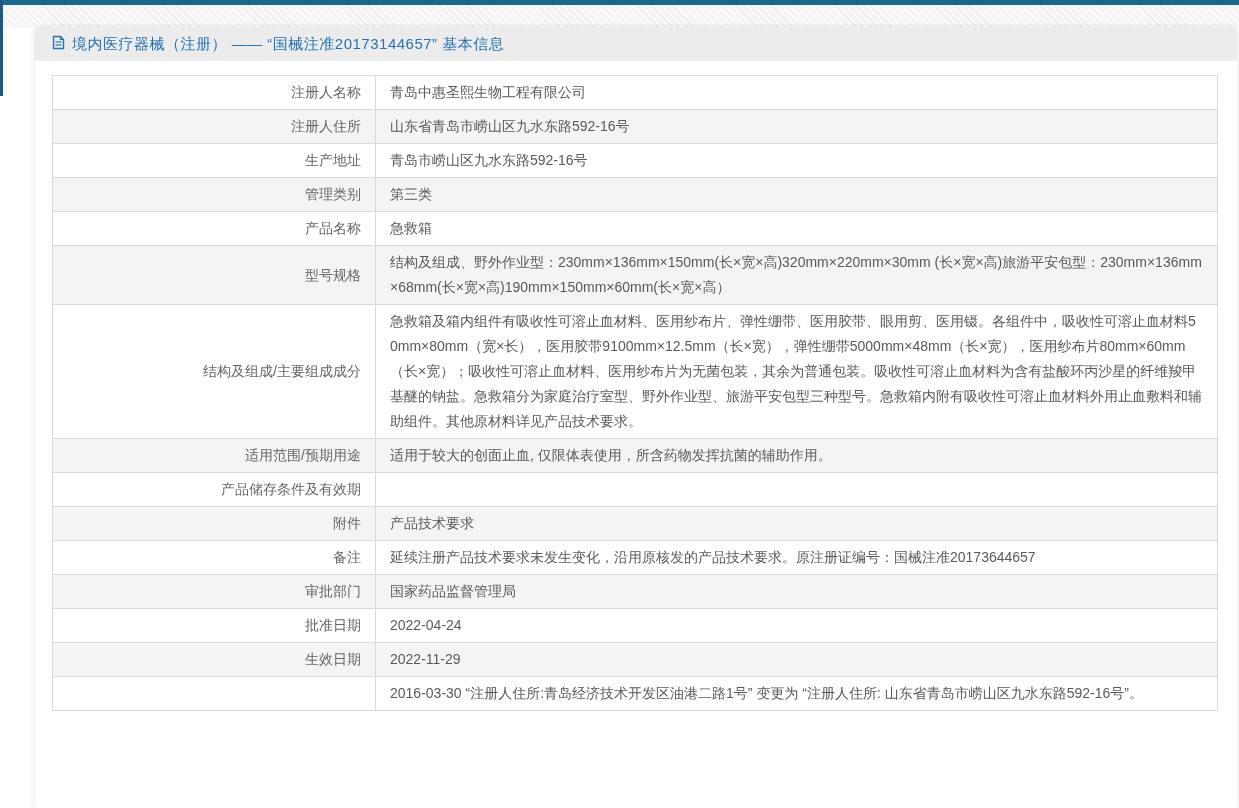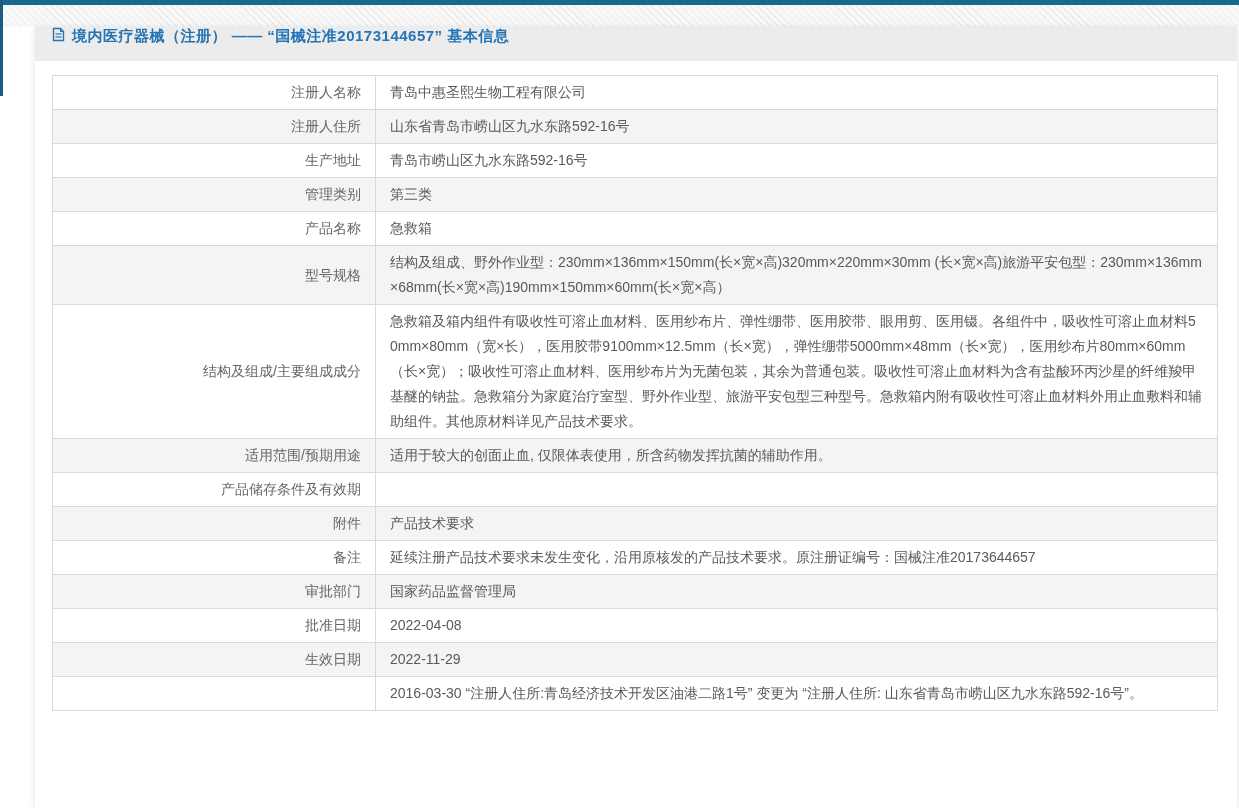--- a/index.html
+++ b/index.html
@@ -25,21 +25,21 @@
   .left-edge-accent{
     position:absolute;left:0;top:0;width:3px;height:96px;background:#1c5a84;
   }
   .container{
     margin-left:35px;width:1202px;background:#ffffff;
     box-shadow:0 1px 6px rgba(0,0,0,0.12);
     min-height:781px;
   }
   .title-bar{
     height:34px;background:var(--title-bar-bg);
-    display:flex;gap:7px;padding-left:17px;font-weight:bold;
+    display:flex;align-items:center;gap:7px;padding-left:17px;
   }
   .page-title{color:var(--title-text);font-size:15px;letter-spacing:0.5px;}
   .doc-icon{display:inline-block;flex:0 0 auto;}
   .content{padding:14px 19px 20px 17px;}
   table.reg-table{
     border-collapse:collapse;width:100%;table-layout:fixed;
     border:1px solid var(--border);
   }
   table.reg-table td{
     border:1px solid var(--border);
@@ -119,21 +119,21 @@
           <tr>
             <td class="label-cell">备注</td>
             <td class="value-cell">延续注册产品技术要求未发生变化，沿用原核发的产品技术要求。原注册证编号：国械注准20173644657</td>
           </tr>
           <tr>
             <td class="label-cell">审批部门</td>
             <td class="value-cell">国家药品监督管理局</td>
           </tr>
           <tr>
             <td class="label-cell">批准日期</td>
-            <td class="value-cell">2022-04-08</td>
+            <td class="value-cell">2022-04-24</td>
           </tr>
           <tr>
             <td class="label-cell">生效日期</td>
             <td class="value-cell">2022-11-29</td>
           </tr>
           <tr>
             <td class="label-cell"></td>
             <td class="value-cell">
               <div>2016-03-30 “注册人住所:青岛经济技术开发区油港二路1号” 变更为 “注册人住所: 山东省青岛市崂山区九水东路592-16号”。</div>
             </td>

